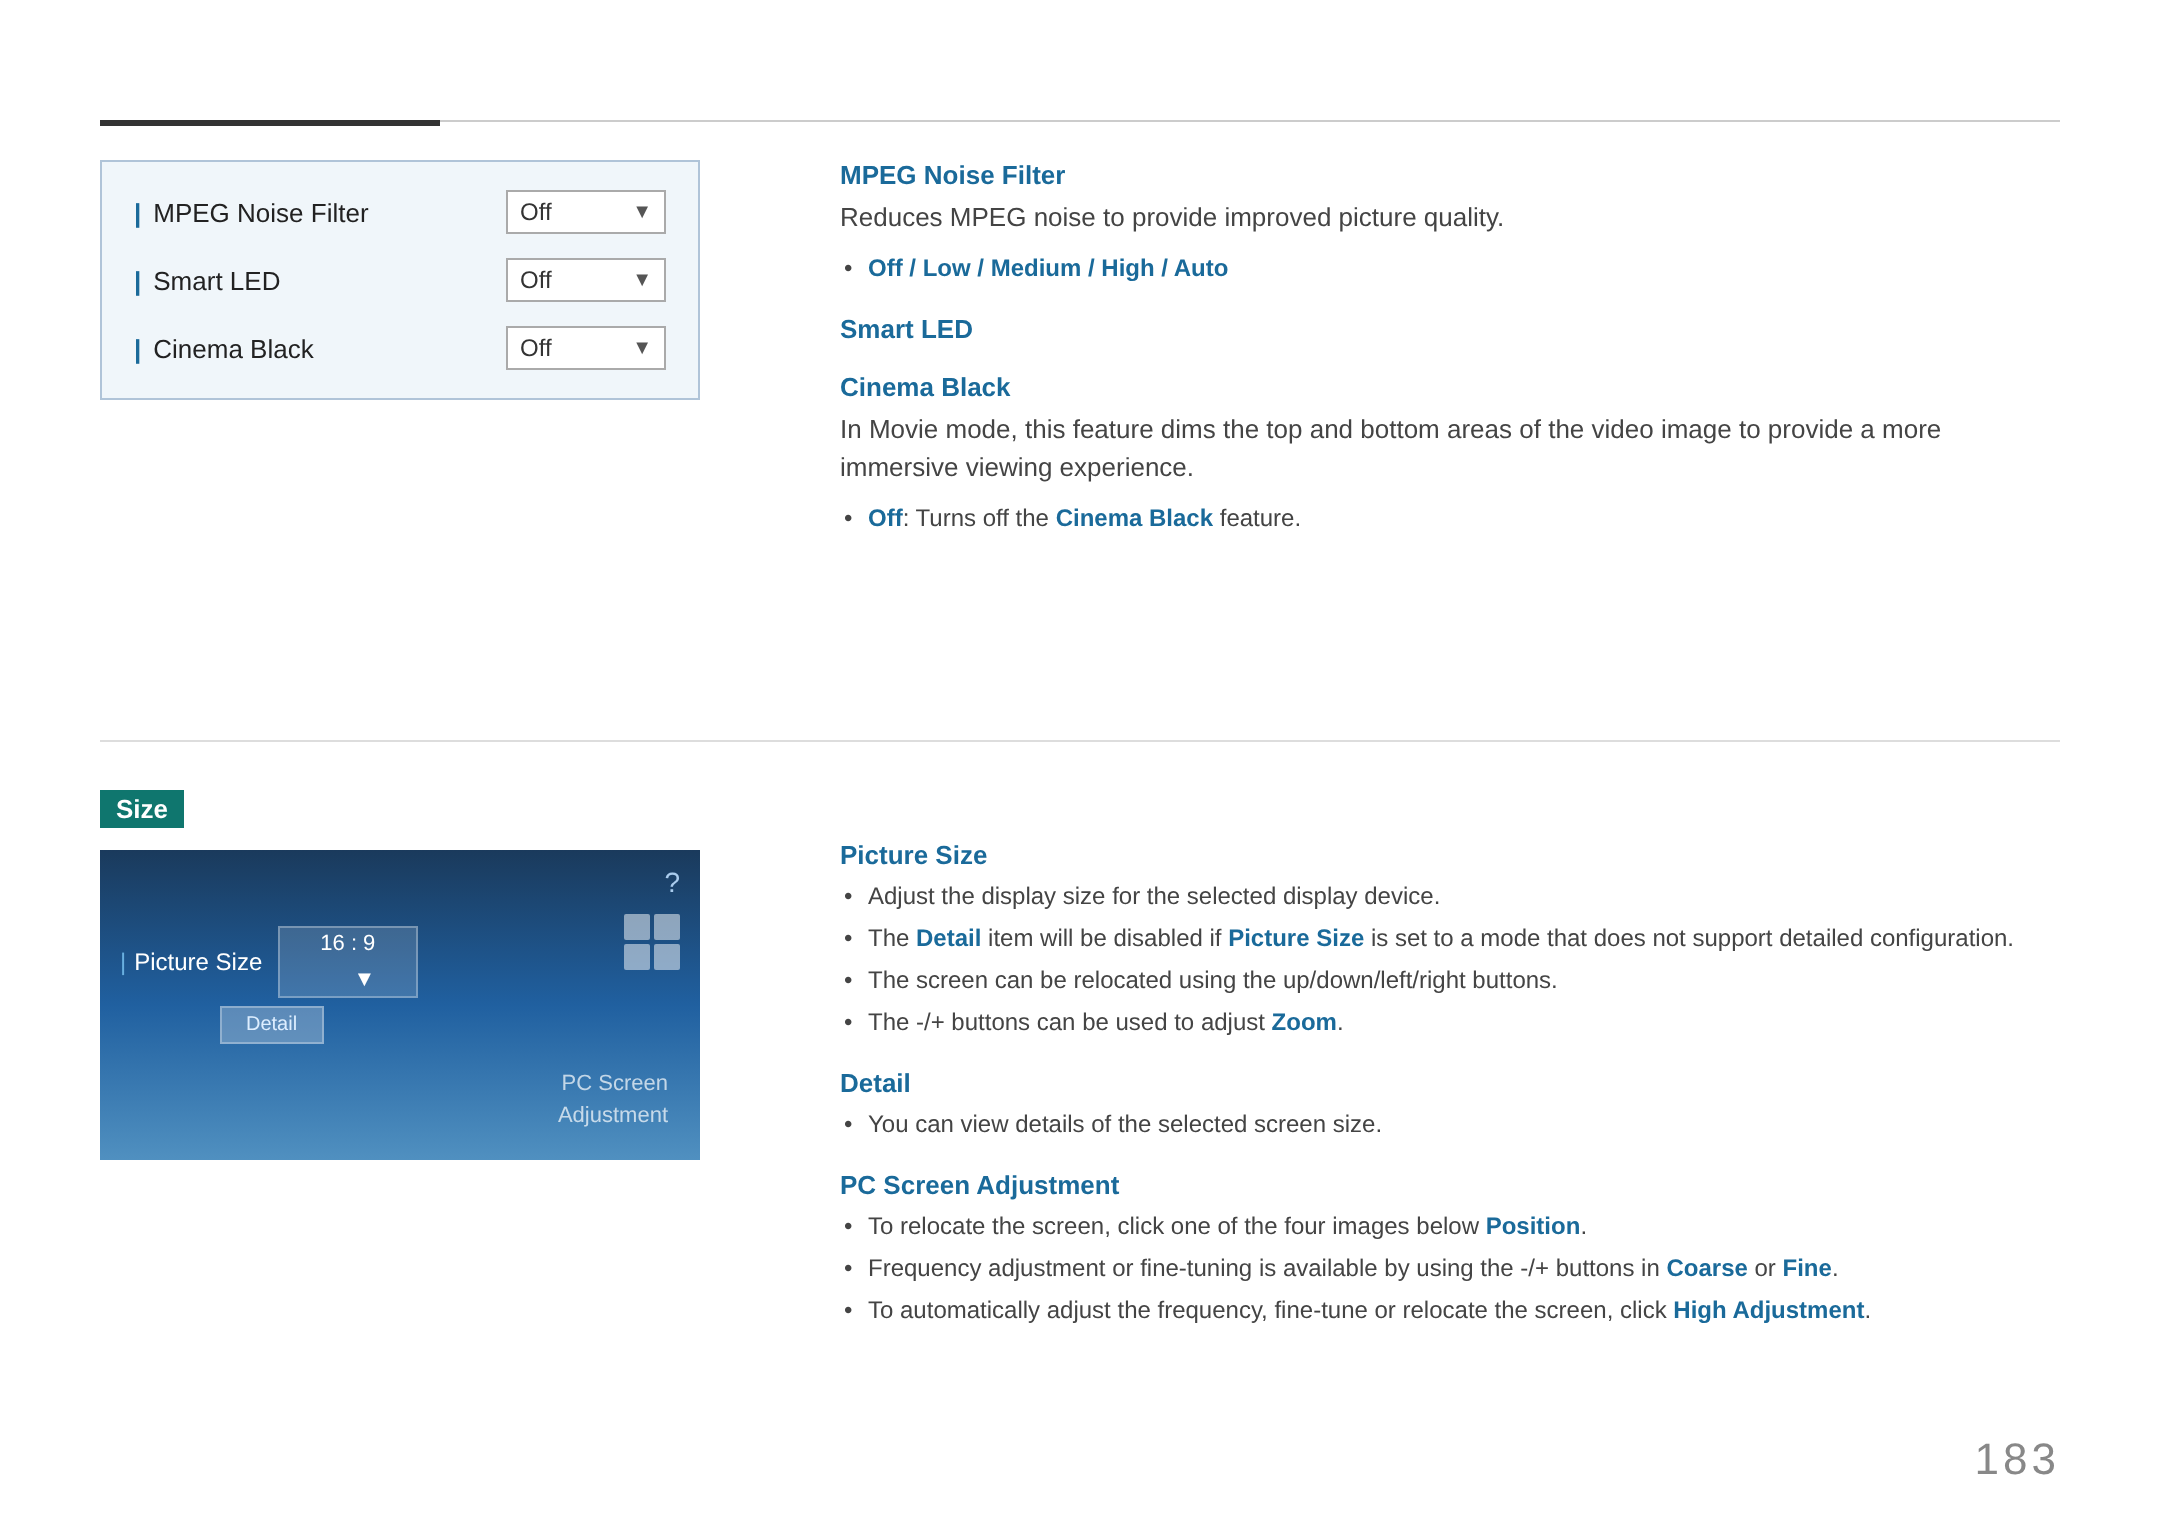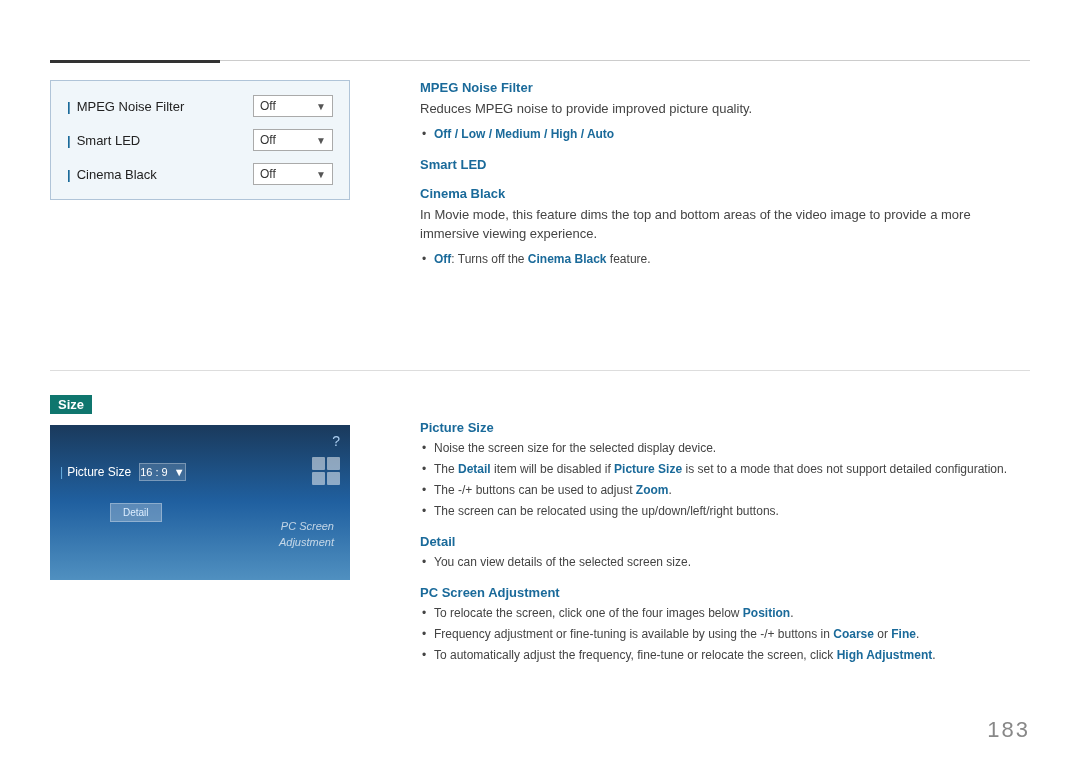--- a/index.html
+++ b/index.html
@@ -198,24 +198,25 @@
       content: '|';
       color: #6ab0e0;
       margin-right: 4px;
     }
 
     .ps-select {
       background: rgba(255,255,255,0.15);
       border: 1px solid rgba(255,255,255,0.3);
       color: #fff;
       font-size: 11px;
-      padding: 2px 0;
+      padding: 2px 20px;
       display: flex;
       align-items: flex-end;
       gap: 6px;
+      flex-direction: column;
     }
 
     .grid-icon {
       position: absolute;
       top: 32px;
       right: 10px;
       width: 28px;
       height: 28px;
       display: grid;
       grid-template-columns: 1fr 1fr;
@@ -233,27 +234,26 @@
       left: 60px;
       background: rgba(180,200,220,0.4);
       border: 1px solid rgba(255,255,255,0.3);
       color: #ddeeff;
       font-size: 10px;
       padding: 3px 12px;
     }
 
     .pc-screen-label {
       position: absolute;
-      bottom: 30px;
+      bottom: 14px;
       right: 16px;
       text-align: right;
       color: rgba(255,255,255,0.7);
       font-size: 11px;
       line-height: 1.4;
-      font-style: italic;
     }
 
     
     .right-panel-bottom {
       position: absolute;
       top: 420px;
       left: 420px;
       right: 50px;
     }
 
@@ -356,24 +356,24 @@
         <span>Adjustment</span>
       </div>
     </div>
   </div>
 
   <div class="right-panel-bottom">
 
     <div class="section-block">
       <div class="section-title">Picture Size</div>
       <ul class="option-list">
-        <li>Noise the screen size for the selected display device.</li>
+        <li>Adjust the display size for the selected display device.</li>
         <li>The <span class="blue-link">Detail</span> item will be disabled if <span class="blue-link">Picture Size</span> is set to a mode that does not support detailed configuration.</li>
+        <li>The screen can be relocated using the up/down/left/right buttons.</li>
         <li>The -/+ buttons can be used to adjust <span class="blue-link">Zoom</span>.</li>
-        <li>The screen can be relocated using the up/down/left/right buttons.</li>
       </ul>
     </div>
 
     <div class="section-block">
       <div class="section-title">Detail</div>
       <ul class="option-list">
         <li>You can view details of the selected screen size.</li>
       </ul>
     </div>
 

